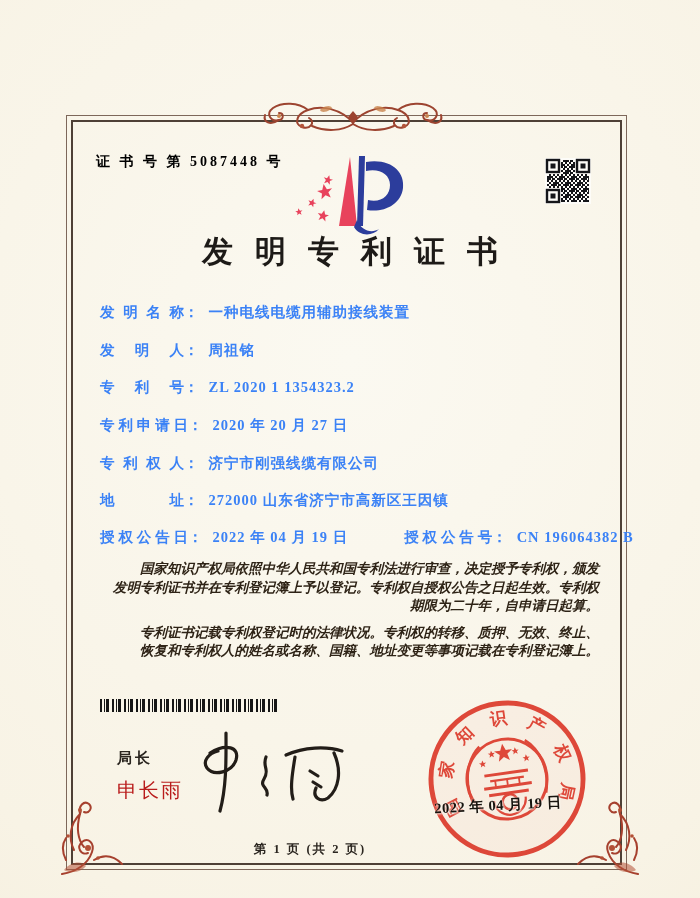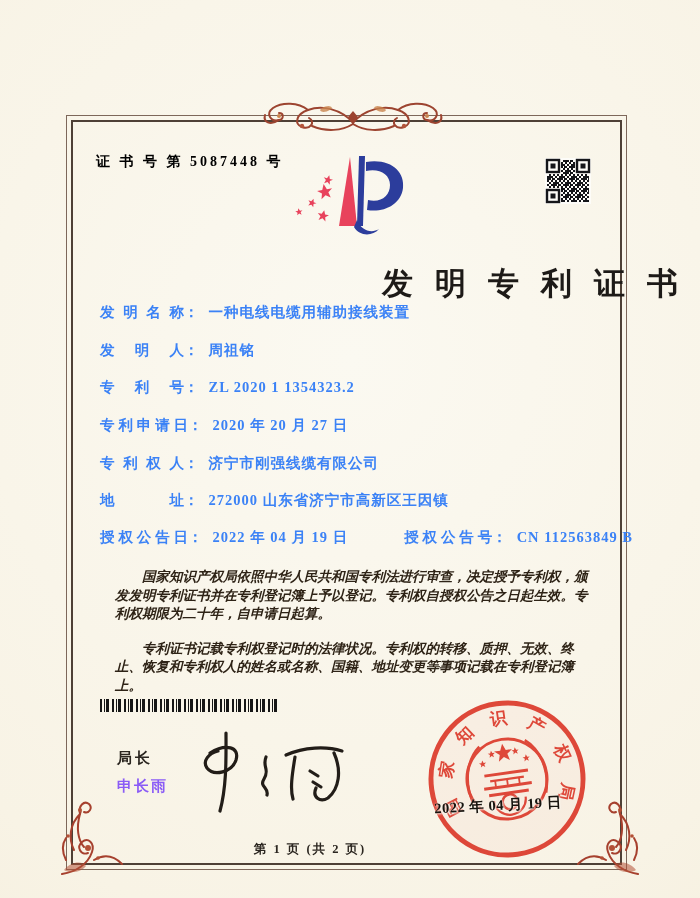--- a/index.html
+++ b/index.html
@@ -7,41 +7,41 @@
     width:700px;height:898px;position:relative;overflow:hidden;
     font-family:"Liberation Serif","DejaVu Serif",serif;
     background:radial-gradient(120% 100% at 50% 40%, #fbf9f1 0%, #f8f3e5 65%, #f3ecd9 100%);
   }
   .abs{position:absolute;}
   
   .frame-outer{left:66px;top:115px;width:559px;height:753px;border:1px solid #7d675a;}
   .frame-inner{left:71px;top:120px;width:547px;height:741px;border:2px solid #4e4036;}
   
   .cert-no{left:96px;top:153px;font-size:14px;font-weight:700;letter-spacing:3px;color:#000000;}
-  .title{left:0;top:231px;width:700px;text-align:right;font-size:31px;font-weight:700;
-         color:#1d1a17;letter-spacing:22px;text-indent:22px;margin-top:32px;}
+  .title{left:0;top:231px;width:700px;text-align:center;font-size:31px;font-weight:700;
+         color:#1d1a17;letter-spacing:22px;text-indent:22px;}
   
   .row{left:100px;height:20px;font-size:14.5px;font-weight:700;color:#3b82f6;white-space:nowrap;}
   .row .lbl{display:inline-block;width:84px;text-align:justify;text-align-last:justify;vertical-align:top;}
   .row .lbl5{width:88px;}
   .row .val{margin-left:10px;letter-spacing:1px;}
   .grant2{margin-left:56px;}
   
   .bodytext{left:99px;top:552px;width:508px;font-size:13.5px;line-height:18.6px;
             font-weight:700;font-style:italic;color:#2e2316;}
-  .bodytext p{margin:16px;text-indent:2em;}
+  .bodytext p{margin:8px;text-indent:2em;text-align:right;}
   
   .barcode{left:100px;top:699px;width:178px;height:13px;
     background-image:
       repeating-linear-gradient(90deg,#161616 0 2px,rgba(0,0,0,0) 2px 6px),
       repeating-linear-gradient(90deg,#161616 0 1px,rgba(0,0,0,0) 1px 4px);
   }
   
   .signer-title{left:117px;top:749px;font-size:15px;font-weight:700;letter-spacing:3px;color:#2b2620;}
-  .signer-name{left:117px;top:777px;font-size:15px;font-weight:700;letter-spacing:2px;color:#8b5cf6;}
+  .signer-name{left:117px;top:777px;font-size:20px;font-weight:400;letter-spacing:2px;color:#b91c1c;}
   
   .seal{left:424px;top:696px;width:166px;height:166px;opacity:.93;}
   .seal-date{left:427px;top:796px;width:142px;text-align:center;font-size:14.5px;font-weight:700;
      color:#17140f;transform:rotate(-3deg);letter-spacing:.5px;white-space:nowrap;
      text-shadow:0 0 3px rgba(250,247,238,.95),1px 1px 2px rgba(250,247,238,.85);z-index:5;}
   
   .footer{left:0;top:841px;width:620px;text-align:center;font-size:12.5px;font-weight:700;
           letter-spacing:2px;color:#2b2620;}
   .qr{left:545px;top:158px;width:46px;height:46px;}
   .corner-right{transform:scale(-1,1);}
@@ -129,21 +129,21 @@
 <div class="abs row" style="top:416px;">
   <span class="lbl lbl5">专利申请日</span><span>：</span><span class="val">2020 年 20 月 27 日</span>
 </div>
 <div class="abs row" style="top:454px;">
   <span class="lbl">专利权人</span><span>：</span><span class="val">济宁市刚强线缆有限公司</span>
 </div>
 <div class="abs row" style="top:491px;">
   <span class="lbl">地址</span><span>：</span><span class="val">272000 山东省济宁市高新区王因镇</span>
 </div>
 <div class="abs row" style="top:528px;">
-  <span class="lbl lbl5">授权公告日</span><span>：</span><span class="val">2022 年 04 月 19 日</span><span class="grant2"><span class="lbl lbl5">授权公告号</span><span>：</span><span class="val">CN 112563849 B</span></span>
+  <span class="lbl lbl5">授权公告日</span><span>：</span><span class="val">2022 年 04 月 19 日</span><span class="grant2"><span class="lbl lbl5">授权公告号</span><span>：</span><span class="val">CN 196064382 B</span></span>
 </div>
 
 <div class="abs bodytext">
   <p>国家知识产权局依照中华人民共和国专利法进行审查，决定授予专利权，颁发发明专利证书并在专利登记簿上予以登记。专利权自授权公告之日起生效。专利权期限为二十年，自申请日起算。</p>
   <p>专利证书记载专利权登记时的法律状况。专利权的转移、质押、无效、终止、恢复和专利权人的姓名或名称、国籍、地址变更等事项记载在专利登记簿上。</p>
 </div>
 
 <div class="abs barcode"></div>
 
 <div class="abs signer-title">局长</div>

